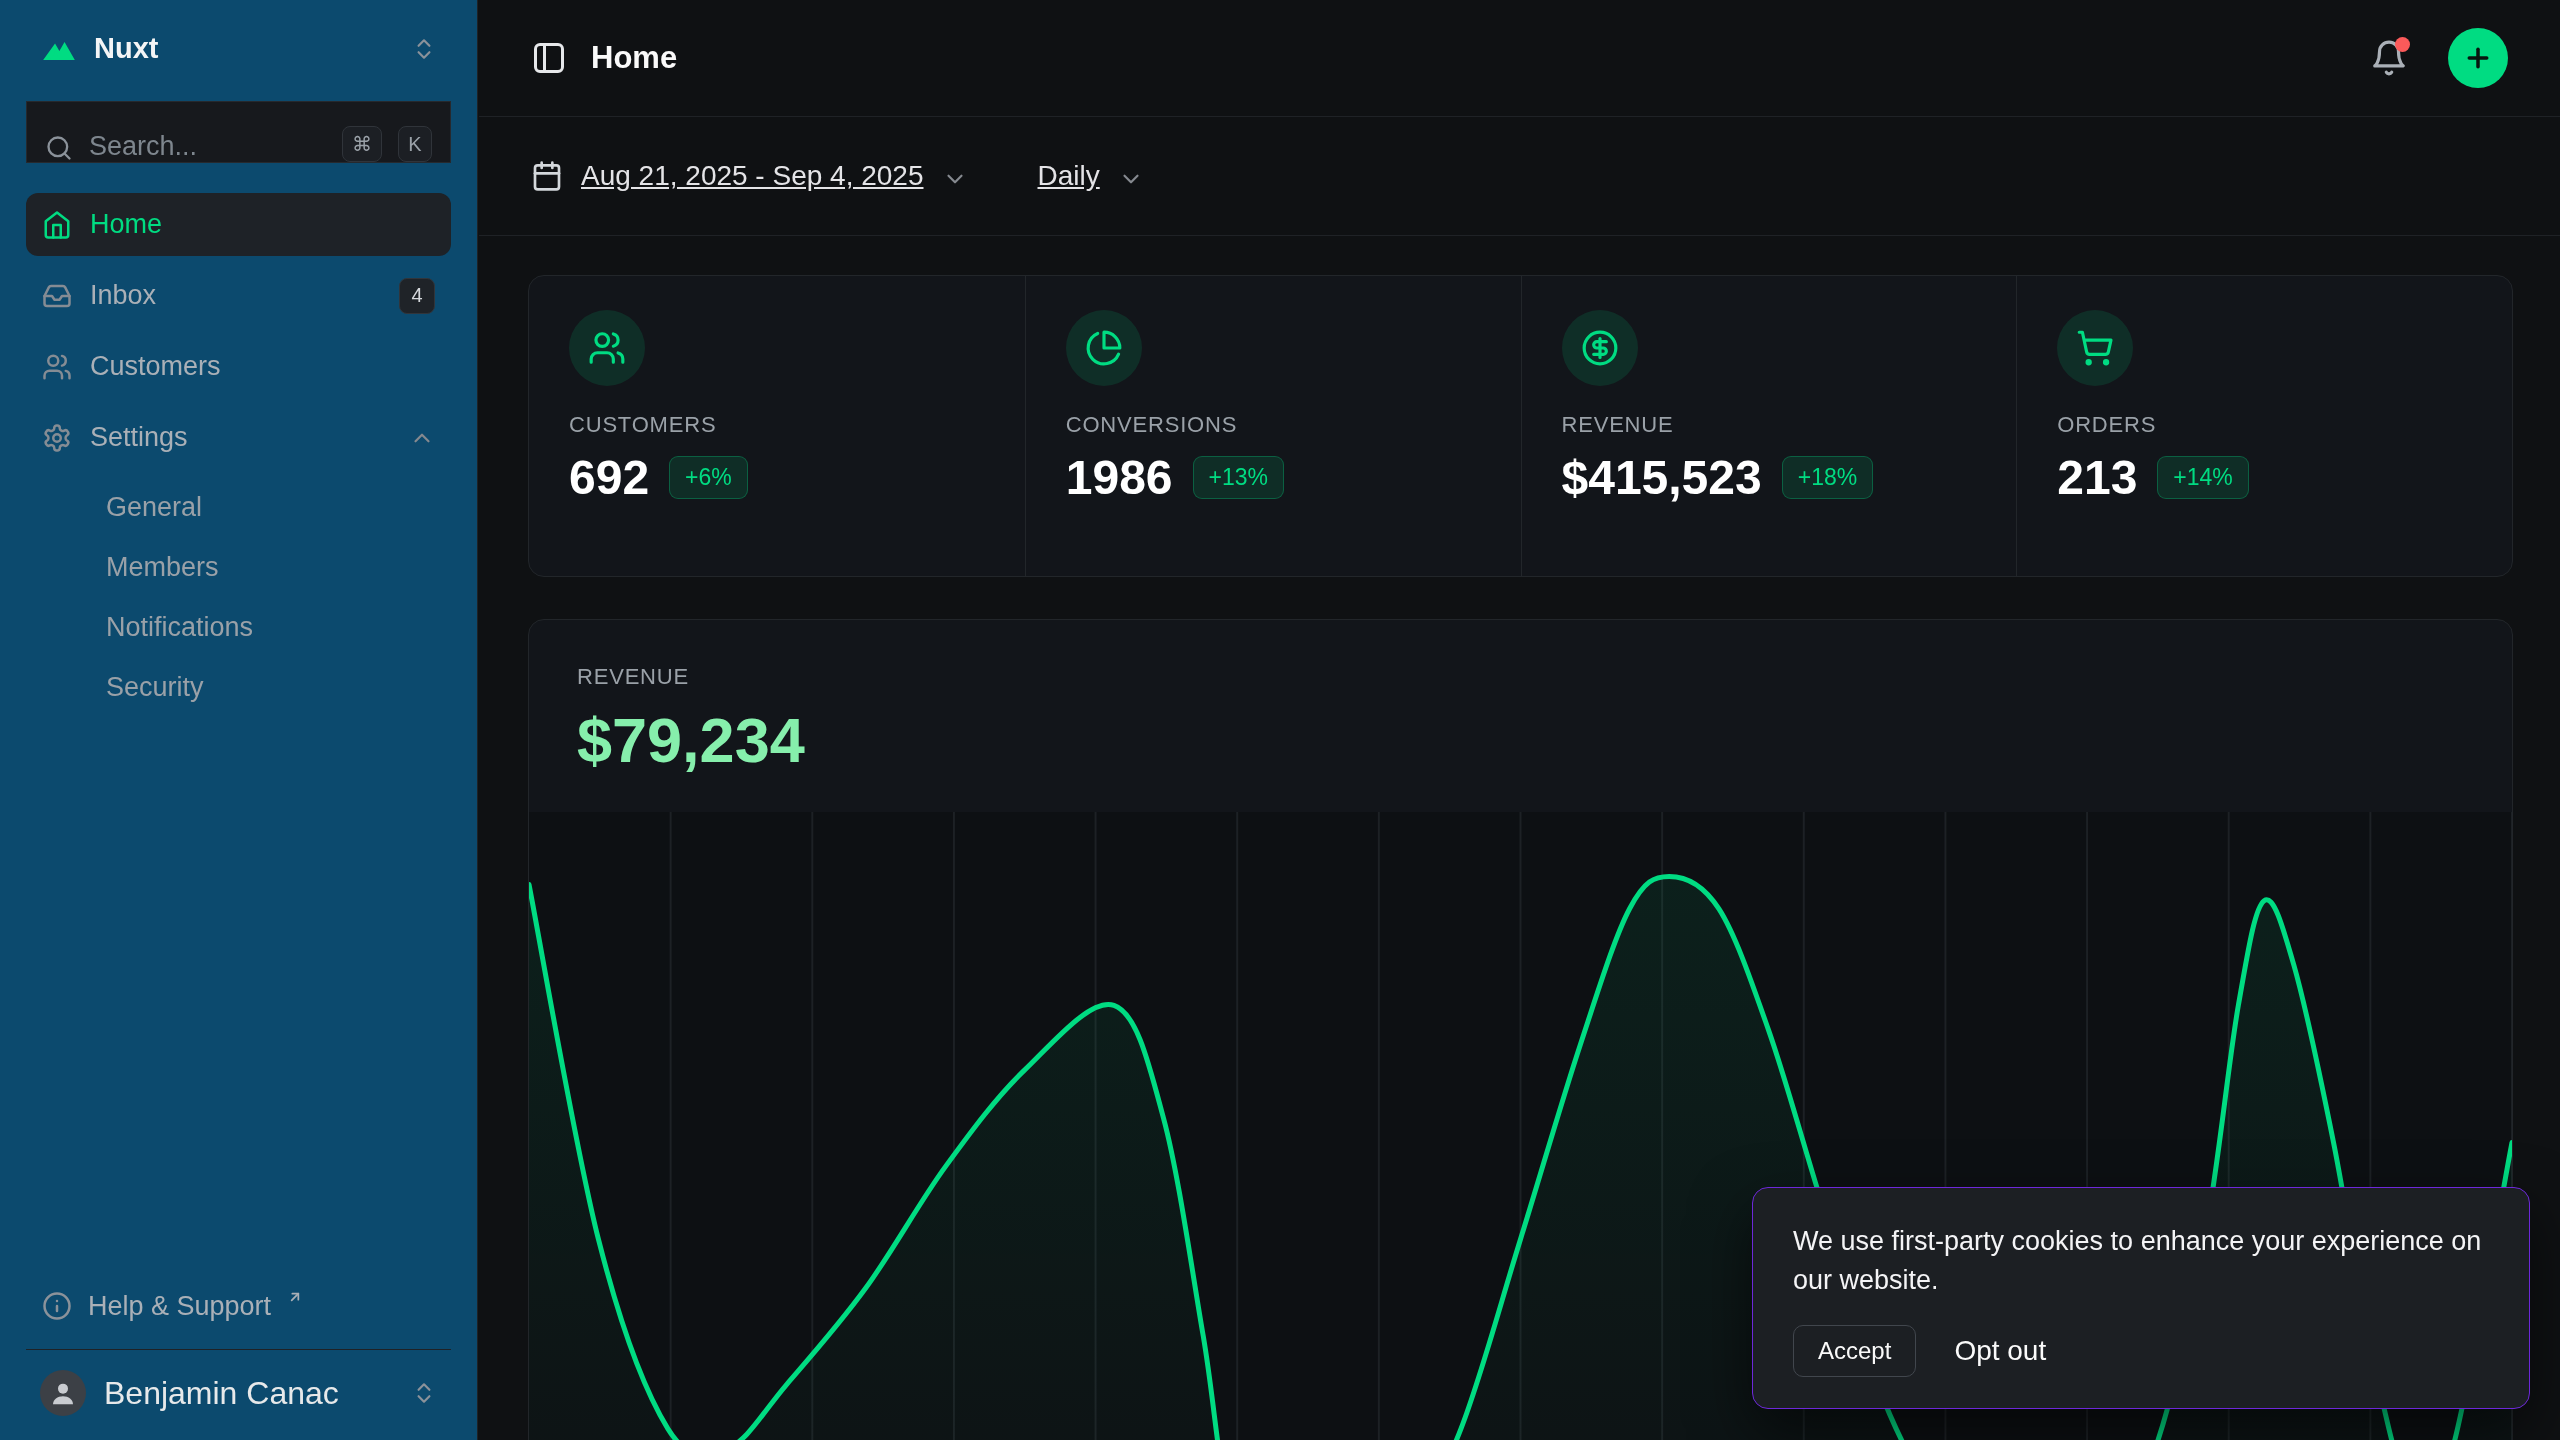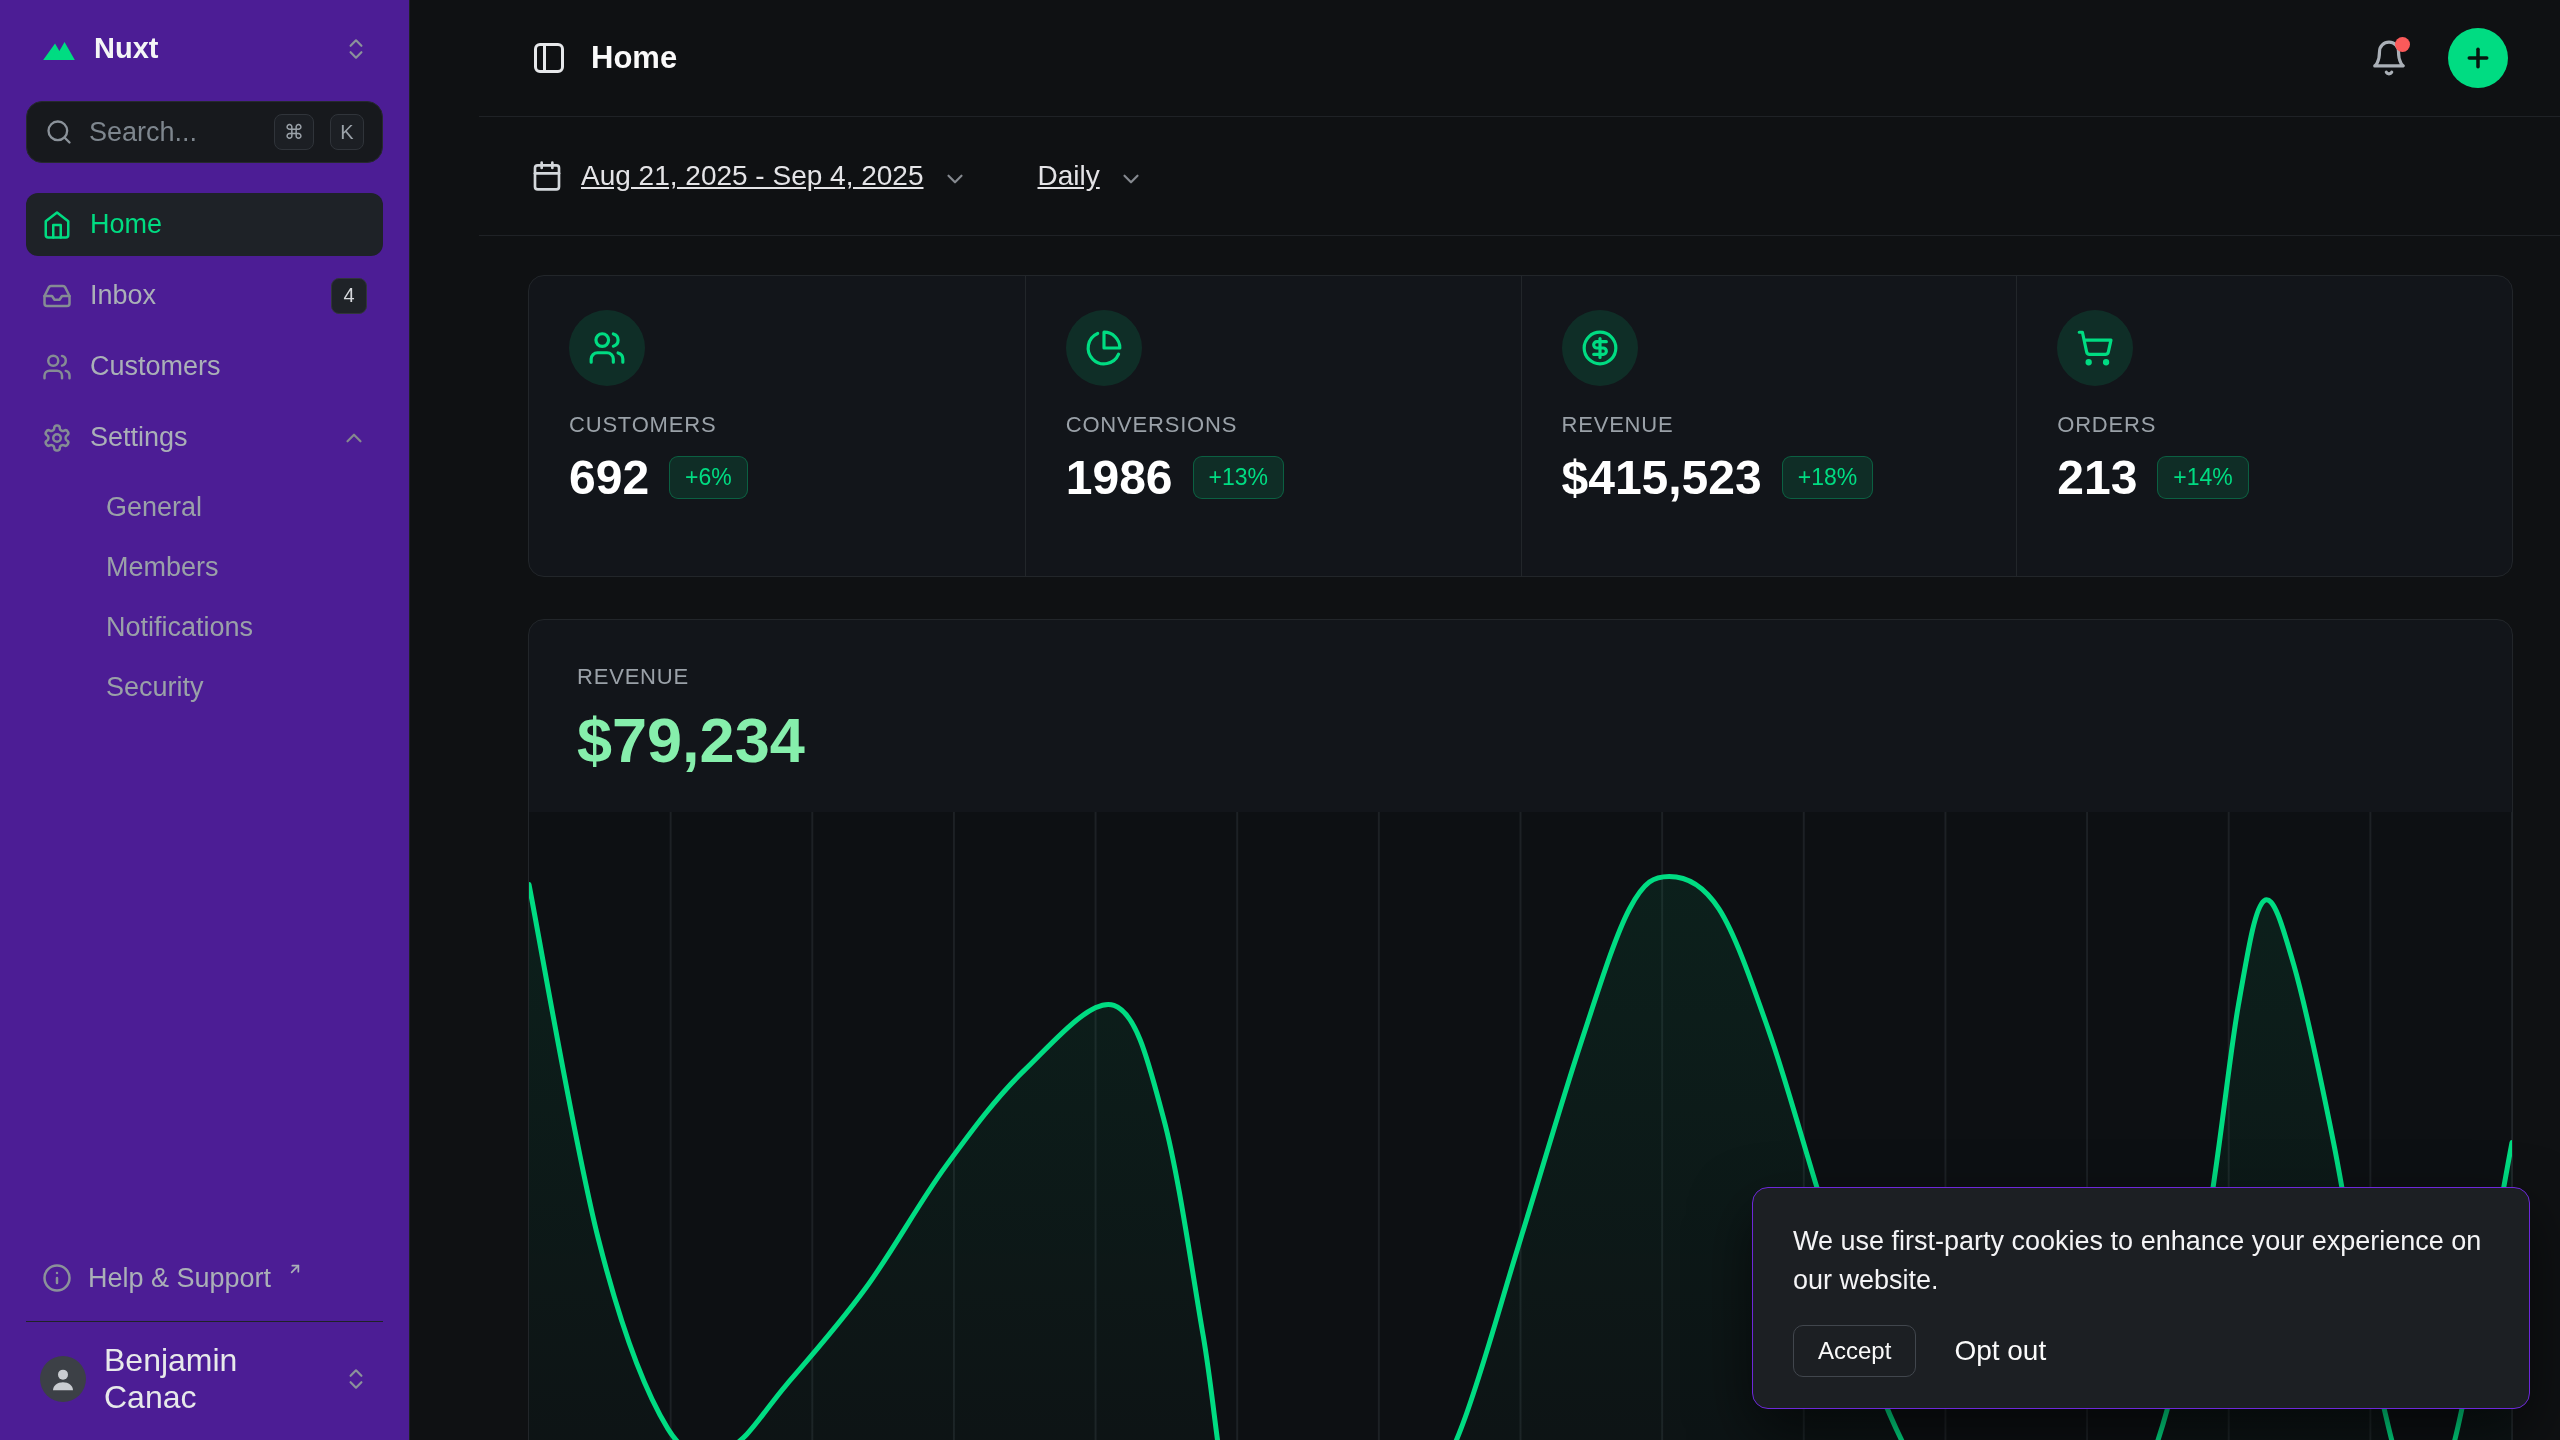--- a/index.html
+++ b/index.html
@@ -7,36 +7,36 @@
   body {
     background:#0f1113;
     font-family:"Liberation Sans", sans-serif;
     color:#e7e9ea;
     position:relative;
   }
   svg { display:block; }
 
   
   .sidebar {
-    position:absolute; left:0; top:0; bottom:0; width:410px;
+    position:absolute; left:0; top:0; bottom:0; width:478px;
     border-right:1px solid #1f2226;
     display:flex; flex-direction:column;
     padding:22px 26px 18px 26px;
-    background:#4c1d95;
+    background:#0c4a6e;
   }
   .workspace-row {
     display:flex; align-items:center; gap:16px;
     padding:10px 14px; border-radius:10px; cursor:pointer;
   }
   .workspace-name { font-size:29px; font-weight:700; color:#f4f5f6; flex:1; }
   .icon-muted { color:#8b929a; }
   .search-box {
-    margin-top:26px; height:62px; border-radius:16px;
+    margin-top:26px; height:62px; border-radius:0;
     background:#17191d; border:1px solid #26292e;
-    display:flex; align-items:center; gap:16px; padding:0 18px; cursor:text;
+    display:flex; align-items:flex-end; gap:16px; padding:0 18px; cursor:text;
   }
   .search-placeholder { color:#7e868e; font-size:27px; flex:1; }
   .kbd {
     min-width:34px; height:36px; padding:0 9px;
     border:1px solid #30343a; background:#1c1f24; border-radius:8px;
     color:#9aa1a8; font-size:20px; display:flex; align-items:center; justify-content:center;
   }
   .nav { margin-top:30px; display:flex; flex-direction:column; gap:8px; }
   .nav-item {
     height:63px; border-radius:12px; padding:0 16px;

